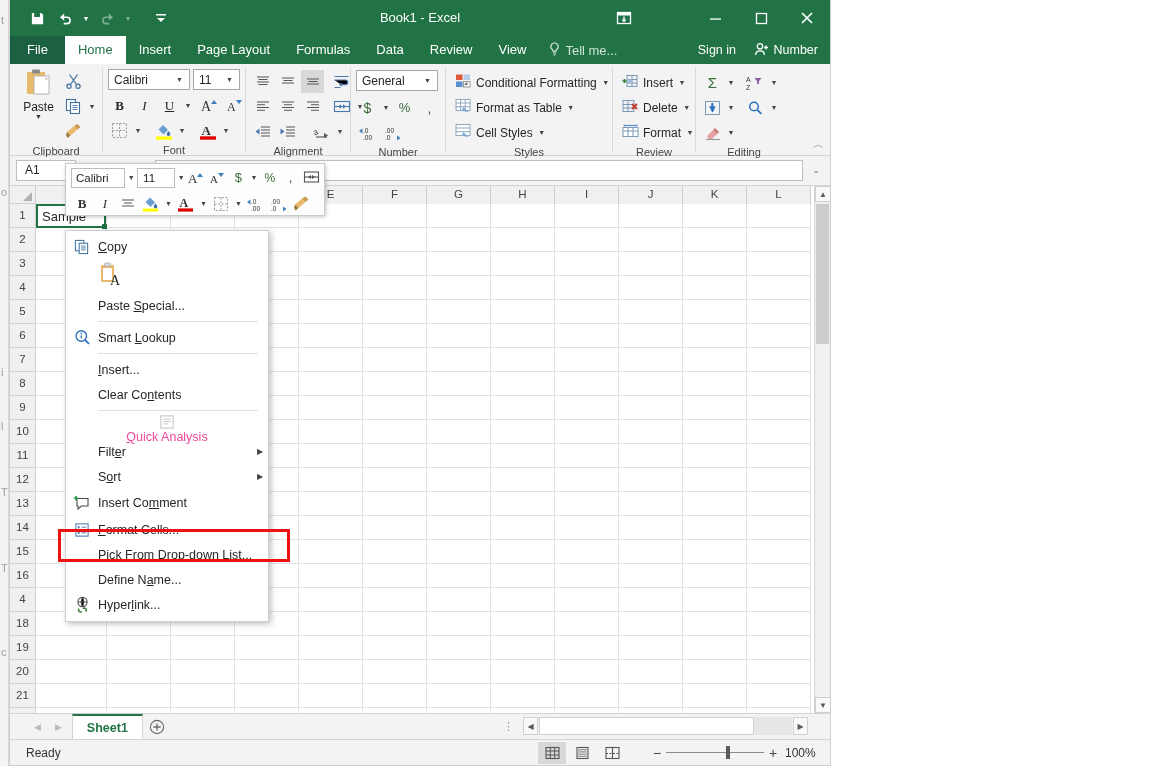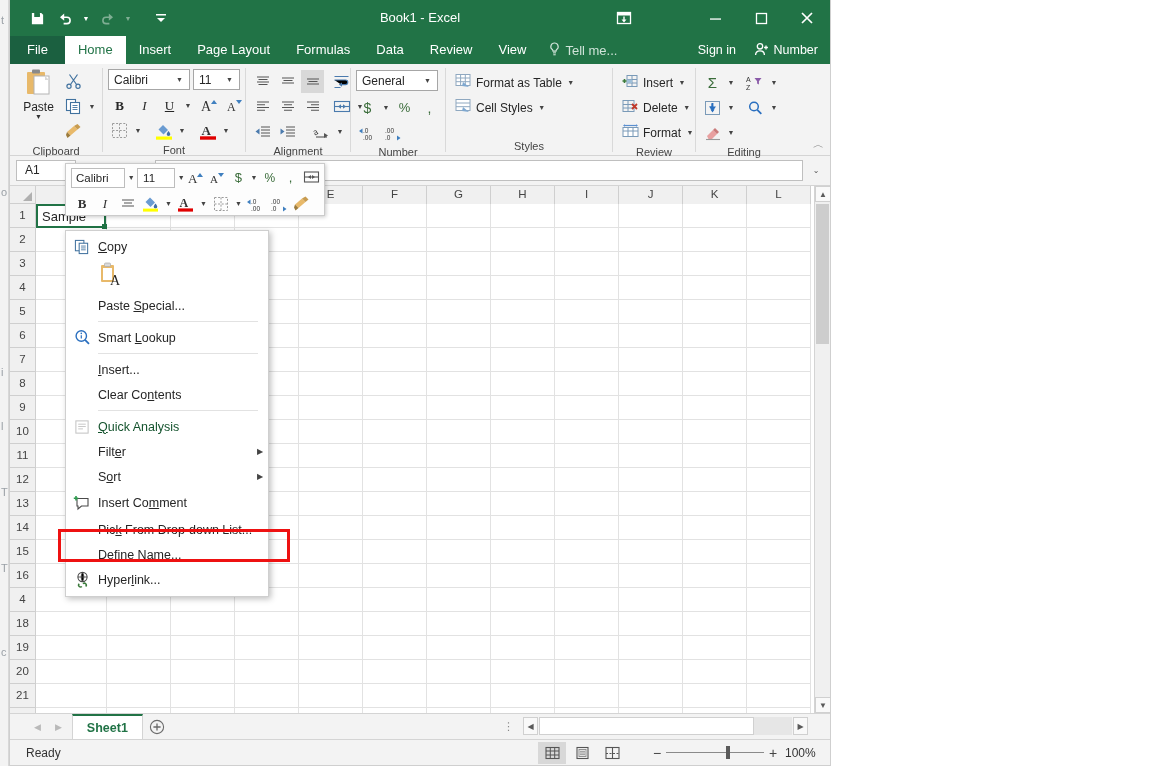--- a/index.html
+++ b/index.html
@@ -203,21 +203,21 @@
     position:absolute; left:65px; top:230px; width:204px;
     background:#ffffff; border:1px solid #cfcfcf;
     box-shadow:2px 2px 6px rgba(0,0,0,0.25);
     z-index:50; padding:3px 0 4px 0;
   }
   .mi{ height:25px; display:flex; align-items:center; position:relative; font-size:12.5px; color:#262626;}
   .mi .mi-ic{ width:32px; display:flex; align-items:center; justify-content:center; }
   .mi .mi-lb{ flex:1; }
   .mi .mi-ar{ width:16px; text-align:center; font-size:8px; color:#444;}
   .mi.header{ background:#e9e9e9; font-weight:bold; color:#444; }
-  .mi.disabled{ color:#14532d; }
+  .mi.disabled{ color:#ec4899;flex-direction:column; }
   .mi-sep{ height:1px; background:#e2e2e2; margin:3px 10px 3px 32px;}
   .paste-gallery{ height:34px; display:flex; align-items:center; padding-left:32px;}
   .u{ text-decoration:underline; }
 
   
   #highlight-box{
     position:absolute; left:58px; top:529px; width:232px; height:33px;
     border:3px solid #ee1111; z-index:60; pointer-events:none;
   }
 </style>
@@ -539,20 +539,33 @@
               </svg>
           </div>
         </div>
       </div>
       <div class="glabel">Number</div>
     </div>
     <div class="gdiv"></div>
 
     <div class="rgroup" style="width:166px;">
       <div class="gbody" style="flex-direction:column;padding-top:3px;">
+        <div class="lblbtn">
+          <span>
+            <svg width="17" height="16" viewBox="0 0 17 16">
+                <rect x="1" y="1.5" width="6.5" height="5.5" fill="#e05a3a"></rect>
+                <rect x="8.5" y="1.5" width="6.5" height="5.5" fill="#5a8fd0" opacity=".4"></rect>
+                <rect x="1" y="8.5" width="6.5" height="5.5" fill="#5a8fd0"></rect>
+                <rect x="8.5" y="8.5" width="6.5" height="5.5" fill="#fff" stroke="#999"></rect>
+                <text x="9.6" y="13.4" font-size="6.5" fill="#333" font-family="Liberation Sans, sans-serif">≠</text>
+              </svg>
+          </span>
+          <span>Conditional Formatting</span>
+          <span class="carets">▼</span>
+        </div>
         <div class="lblbtn">
           <span>
             <svg width="17" height="16" viewBox="0 0 17 16">
                 <rect x="1" y="1.5" width="14" height="11" fill="#fff" stroke="#8fa8c0"></rect>
                 <path stroke="#8fa8c0" d="M1 5h14M1 8.7h14M5.6 1.5v11M10.3 1.5v11"></path>
                 <path fill="#7fa8d0" d="M8 9l6 5-7-1z"></path>
               </svg>
           </span>
           <span>Format as Table</span>
           <span class="carets">▼</span>
@@ -1267,20 +1280,31 @@
   <div class="mi" style="height:28px;">
     <span class="mi-ic">
       <svg width="18" height="16" viewBox="0 0 18 16">
         <path fill="#fff" stroke="#4a4a4a" stroke-width="1.1" d="M4 3.5h11v7.5H8.5L5 14v-3H4z"></path>
         <path stroke="#2e9a4e" stroke-width="1.6" d="M3 1v4.4M.8 3.2h4.4"></path>
       </svg>
     </span>
     <span class="mi-lb">Insert Co<span class="u">m</span>ment</span>
   </div>
 
+  <div class="mi">
+    <span class="mi-ic">
+      <svg width="16" height="16" viewBox="0 0 17 17">
+          <rect x="2" y="2" width="13" height="13" fill="#fff" stroke="#4a7aad" stroke-width="1.1"></rect>
+          <path stroke="#4a7aad" stroke-width="1" d="M8 5.5h5M8 8.5h5M8 11.5h5"></path>
+          <rect x="4" y="4.6" width="2" height="2" fill="#4a7aad"></rect>
+          <rect x="4" y="10.6" width="2" height="2" fill="#4a7aad"></rect>
+        </svg>
+    </span>
+    <span class="mi-lb"><span class="u">F</span>ormat Cells...</span>
+  </div>
 
   <div class="mi">
     <span class="mi-ic"></span>
     <span class="mi-lb">Pic<span class="u">k</span> From Drop-down List...</span>
   </div>
 
   <div class="mi">
     <span class="mi-ic"></span>
     <span class="mi-lb">Define N<span class="u">a</span>me...</span>
   </div>

